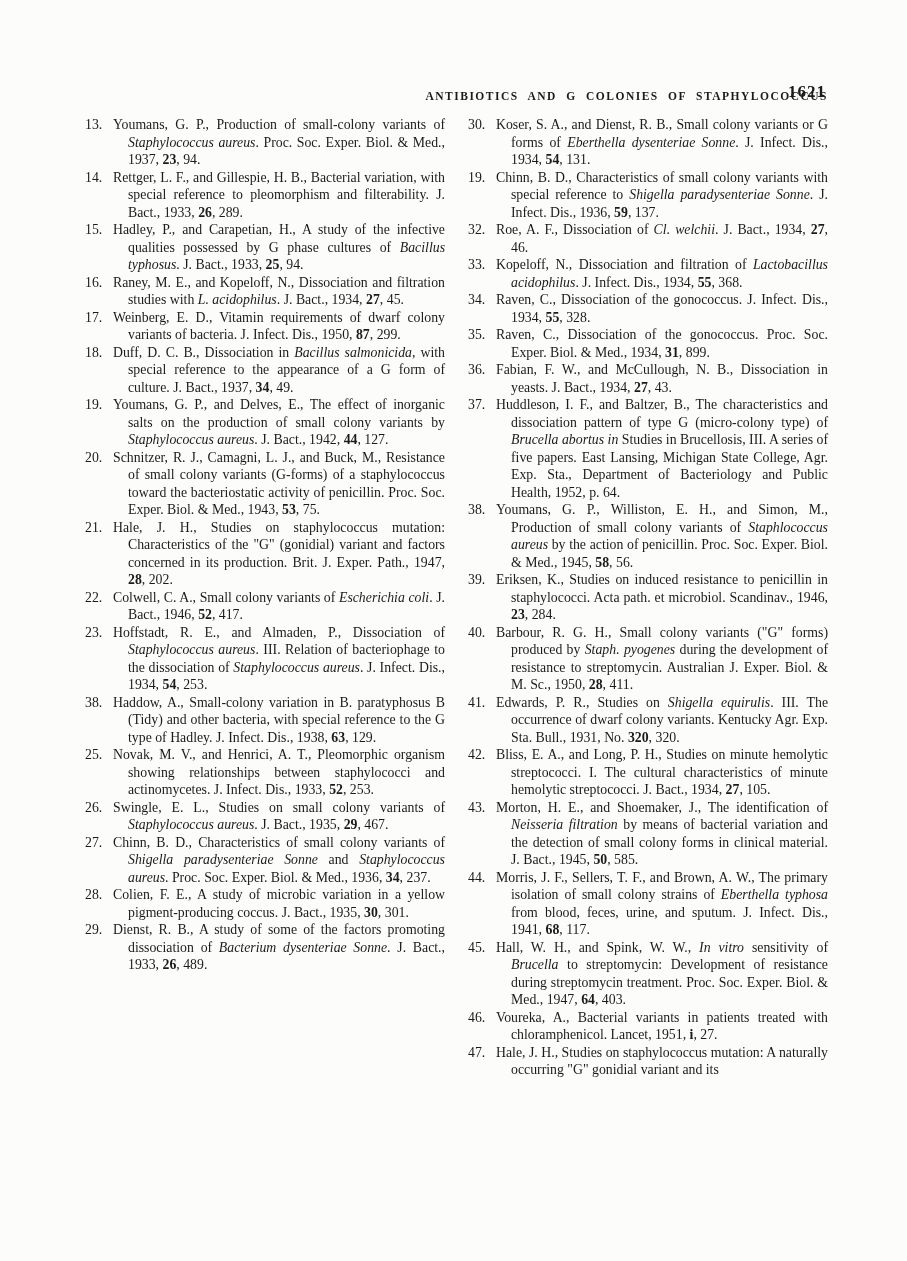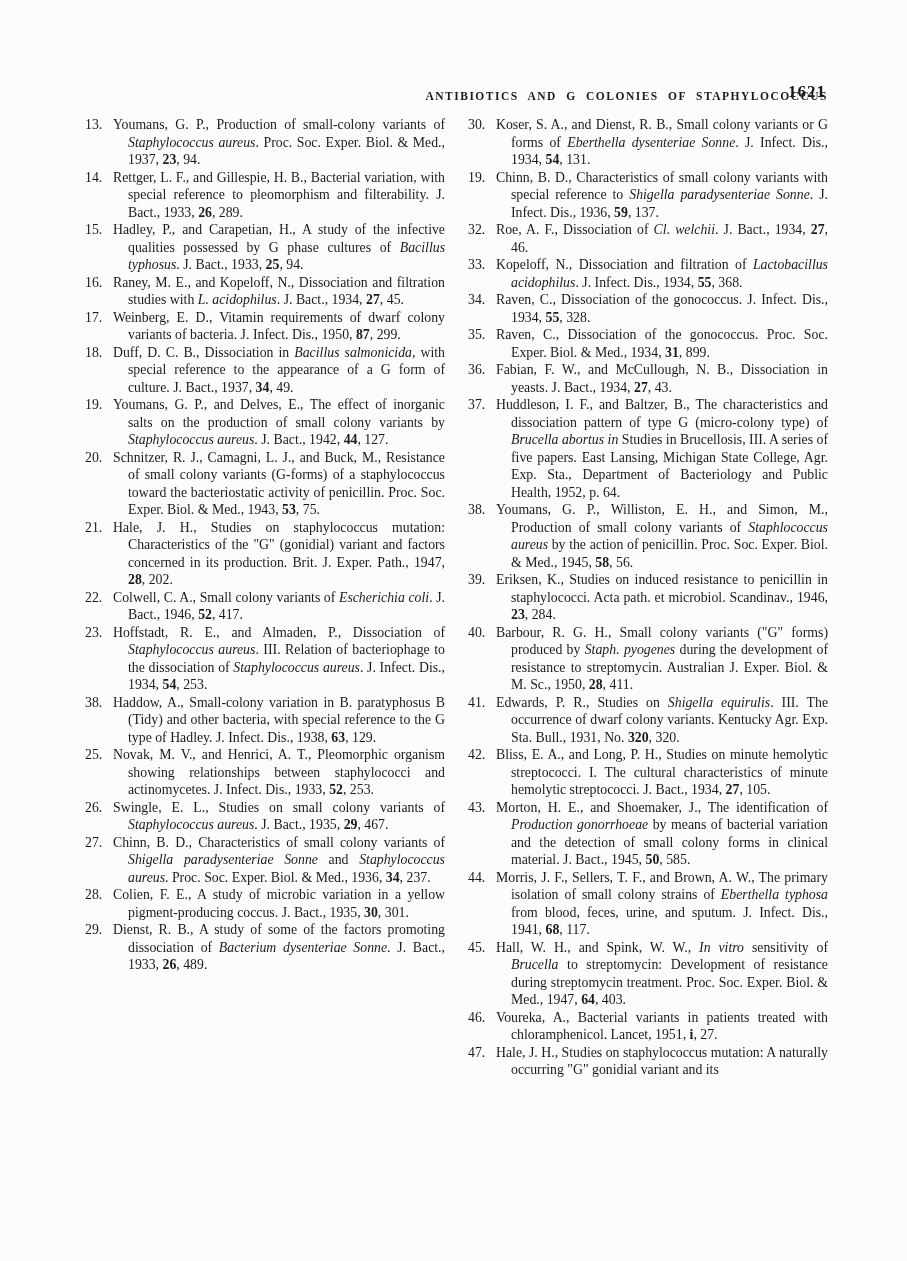--- a/index.html
+++ b/index.html
@@ -86,19 +86,19 @@
       <p class="ref"><span class="num">33.</span><span>Kopeloff, N., Dissociation and filtration of </span><span class="i">Lactobacillus acidophilus</span><span>. J. Infect. Dis., 1934, </span><span class="b">55</span><span>, 368.</span></p>
       <p class="ref"><span class="num">34.</span><span>Raven, C., Dissociation of the gonococcus. J. Infect. Dis., 1934, </span><span class="b">55</span><span>, 328.</span></p>
       <p class="ref"><span class="num">35.</span><span>Raven, C., Dissociation of the gonococcus. Proc. Soc. Exper. Biol. &amp; Med., 1934, </span><span class="b">31</span><span>, 899.</span></p>
       <p class="ref"><span class="num">36.</span><span>Fabian, F. W., and McCullough, N. B., Dissociation in yeasts. J. Bact., 1934, </span><span class="b">27</span><span>, 43.</span></p>
       <p class="ref"><span class="num">37.</span><span>Huddleson, I. F., and Baltzer, B., The characteristics and dissociation pattern of type G (micro-colony type) of </span><span class="i">Brucella abortus in</span><span> Studies in Brucellosis, III. A series of five papers. East Lansing, Michigan State College, Agr. Exp. Sta., Department of Bacteriology and Public Health, 1952, p. 64.</span></p>
       <p class="ref"><span class="num">38.</span><span>Youmans, G. P., Williston, E. H., and Simon, M., Production of small colony variants of </span><span class="i">Staphlococcus aureus</span><span> by the action of penicillin. Proc. Soc. Exper. Biol. &amp; Med., 1945, </span><span class="b">58</span><span>, 56.</span></p>
       <p class="ref"><span class="num">39.</span><span>Eriksen, K., Studies on induced resistance to penicillin in staphylococci. Acta path. et microbiol. Scandinav., 1946, </span><span class="b">23</span><span>, 284.</span></p>
       <p class="ref"><span class="num">40.</span><span>Barbour, R. G. H., Small colony variants ("G" forms) produced by </span><span class="i">Staph. pyogenes</span><span> during the development of resistance to streptomycin. Australian J. Exper. Biol. &amp; M. Sc., 1950, </span><span class="b">28</span><span>, 411.</span></p>
       <p class="ref"><span class="num">41.</span><span>Edwards, P. R., Studies on </span><span class="i">Shigella equirulis</span><span>. III. The occurrence of dwarf colony variants. Kentucky Agr. Exp. Sta. Bull., 1931, No. </span><span class="b">320</span><span>, 320.</span></p>
       <p class="ref"><span class="num">42.</span><span>Bliss, E. A., and Long, P. H., Studies on minute hemolytic streptococci. I. The cultural characteristics of minute hemolytic streptococci. J. Bact., 1934, </span><span class="b">27</span><span>, 105.</span></p>
-      <p class="ref"><span class="num">43.</span><span>Morton, H. E., and Shoemaker, J., The identification of </span><span class="i">Production gonorrhoeae</span><span> by means of bacterial variation and the detection of small colony forms in clinical material. J. Bact., 1945, </span><span class="b">50</span><span>, 585.</span></p>
+      <p class="ref"><span class="num">43.</span><span>Morton, H. E., and Shoemaker, J., The identification of </span><span class="i">Neisseria filtration</span><span> by means of bacterial variation and the detection of small colony forms in clinical material. J. Bact., 1945, </span><span class="b">50</span><span>, 585.</span></p>
       <p class="ref"><span class="num">44.</span><span>Morris, J. F., Sellers, T. F., and Brown, A. W., The primary isolation of small colony strains of </span><span class="i">Eberthella typhosa</span><span> from blood, feces, urine, and sputum. J. Infect. Dis., 1941, </span><span class="b">68</span><span>, 117.</span></p>
       <p class="ref"><span class="num">45.</span><span>Hall, W. H., and Spink, W. W., </span><span class="i">In vitro</span><span> sensitivity of </span><span class="i">Brucella</span><span> to streptomycin: Development of resistance during streptomycin treatment. Proc. Soc. Exper. Biol. &amp; Med., 1947, </span><span class="b">64</span><span>, 403.</span></p>
       <p class="ref"><span class="num">46.</span><span>Voureka, A., Bacterial variants in patients treated with chloramphenicol. Lancet, 1951, </span><span class="b">i</span><span>, 27.</span></p>
       <p class="ref"><span class="num">47.</span><span>Hale, J. H., Studies on staphylococcus mutation: A naturally occurring "G" gonidial variant and its</span></p>
     </div>
 </div>
 
 </body></html>

